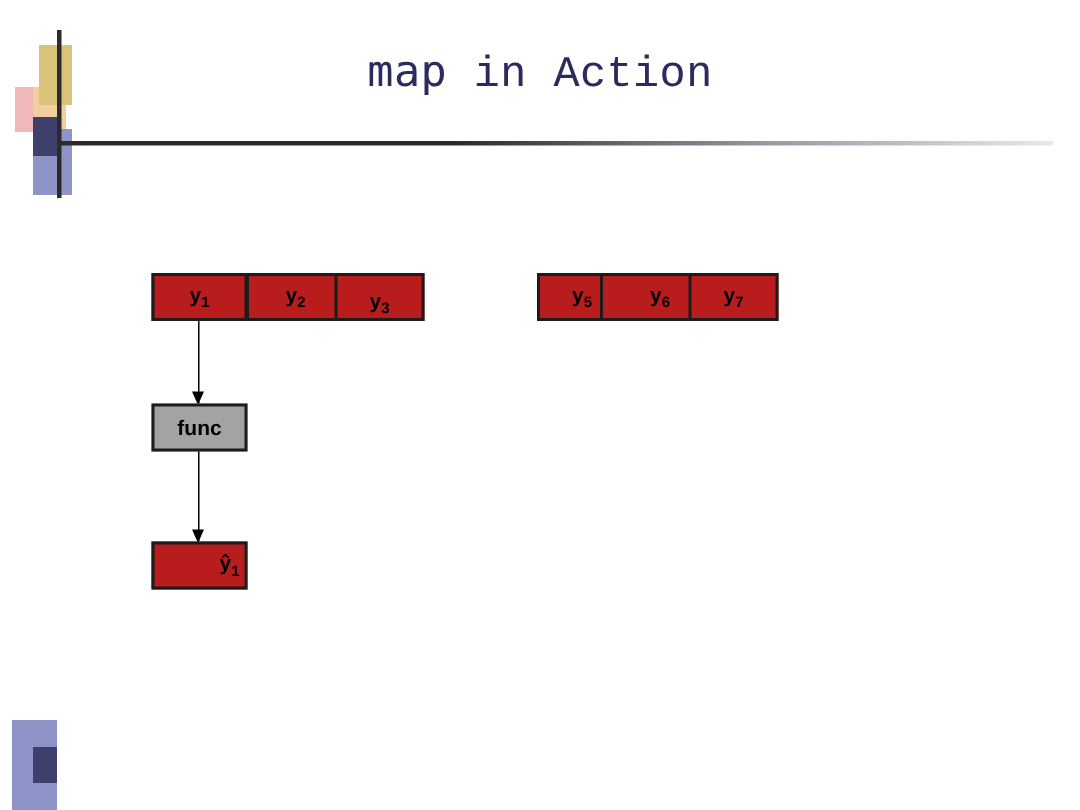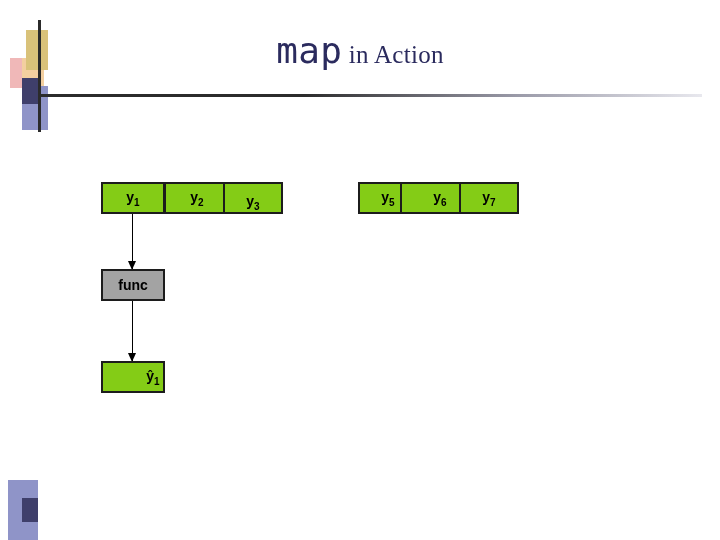--- a/index.html
+++ b/index.html
@@ -103,25 +103,25 @@
     left: 0;
     top: 30px;
     width: 720px;
     text-align: center;
     font-size: 30px;
     color: #2b2b5e;
     letter-spacing: 0.3px;
   }
   .title .mono {
     font-family: "DejaVu Sans Mono", monospace;
-    font-size: 36px;
+    font-size: 29px;
   }
   .title .reg {
-    font-family: Liberation Serif, serif;
-    font-size: 25px;
+    font-family: Liberation Mono, monospace;
+    font-size: 29px;
   }
 
   
   .title-rule {
     position: absolute;
     left: 38px;
     top: 94px;
     width: 664px;
     height: 3px;
     background: linear-gradient(to right, #2b2b2b 0%, #2b2b2b 40%, #9a9aa8 72%, #e8e8ee 100%);
@@ -133,21 +133,21 @@
     left: 0;
     top: 0;
     width: 720px;
     height: 540px;
   }
 
   .cell {
     position: absolute;
     box-sizing: border-box;
     border: 2px solid #1c1c1c;
-    background: #84cc16;
+    background: #b91c1c;
     height: 32px;
     display: flex;
     align-items: center;
     justify-content: center;
     font-size: 14px;
     font-weight: bold;
     color: #000000;
   }
   .cell .sub {
     font-size: 10px;

